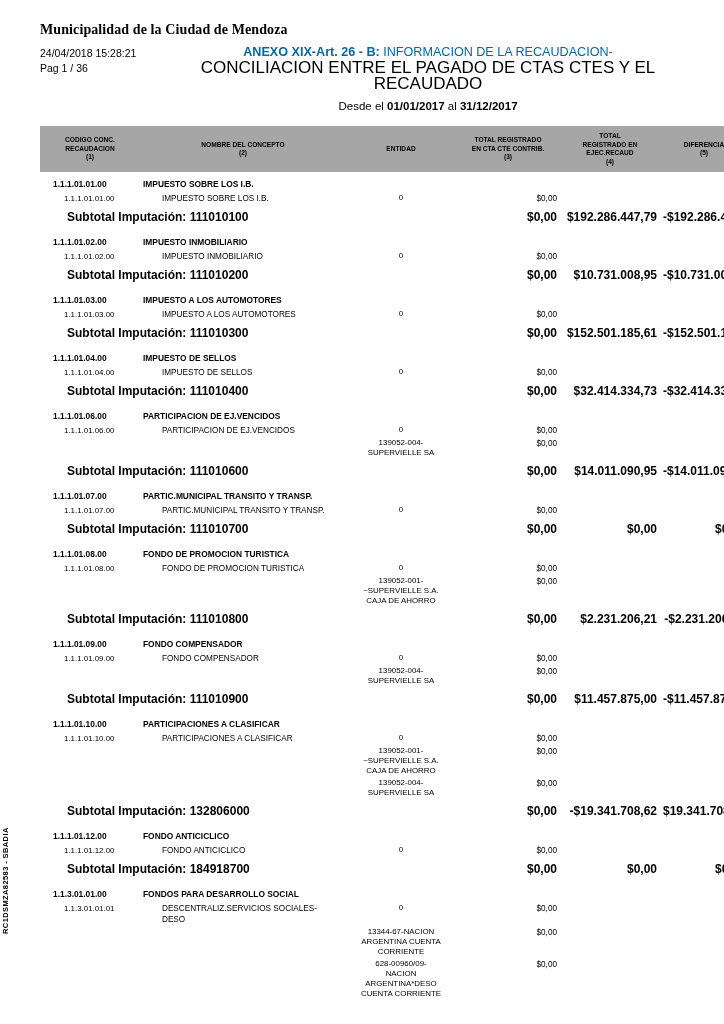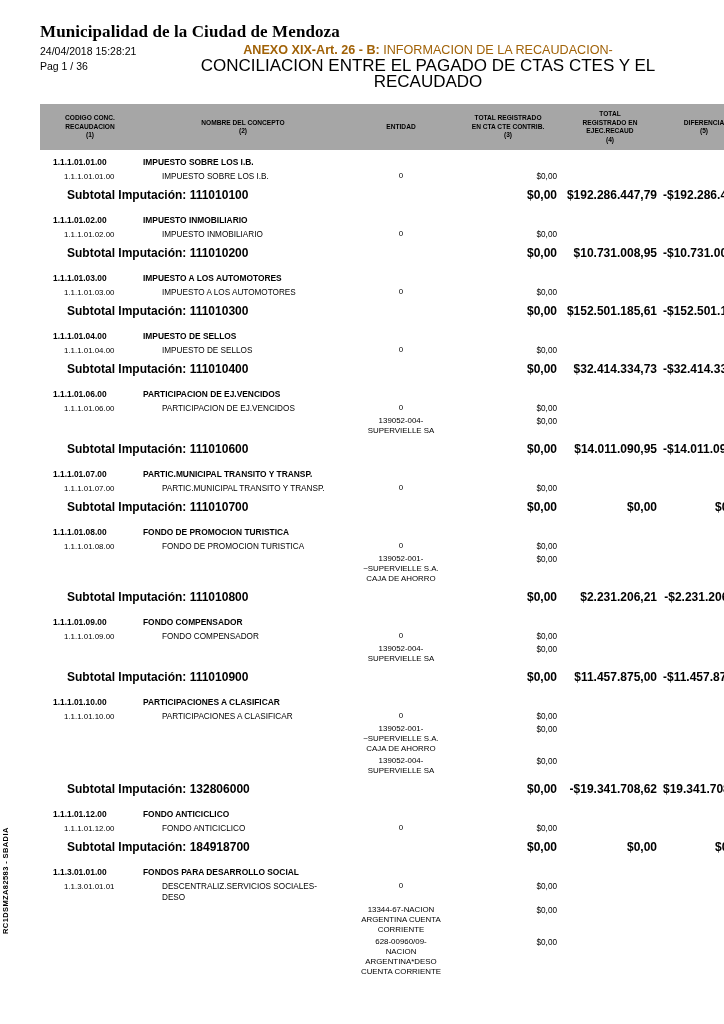--- a/index.html
+++ b/index.html
@@ -16,45 +16,45 @@
   .page {
     position: relative;
     width: 724px;
     height: 1024px;
     padding: 14px 28px 0 40px;
   }
   
   .muni-title {
     font-family: "Liberation Serif", serif;
     font-weight: bold;
-    font-size: 17px;
+    font-size: 14px;
     letter-spacing: .1px;
     margin: 8px 0 0 0;
   }
   .hdr-row {
     display: flex;
     align-items: flex-start;
-    margin-top: 0;
+    margin-top: 6px;
   }
   .hdr-left {
     width: 120px;
     font-size: 10.5px;
     line-height: 15px;
     padding-top: 2px;
     flex: 0 0 120px;
   }
   .hdr-center {
     flex: 1 1 auto;
     text-align: center;
     padding: 0 4px;
   }
   .anexo-line {
     font-size: 12.6px;
     line-height: 16px;
-    color: #a16207;
+    color: #0369a1;
   }
   .anexo-line b { font-weight: bold; }
   .anexo-sub {
     font-size: 17px;
     line-height: 16px;
   }
   .desde {
     margin-top: 8px;
     font-size: 11.5px;
   }
@@ -166,20 +166,23 @@
   <div class="hdr-row">
     <div class="hdr-left">
       <div>24/04/2018 15:28:21</div>
       <div>Pag 1 / 36</div>
     </div>
     <div class="hdr-center">
       <div class="anexo-line">
         <b>ANEXO XIX-Art. 26 - B:</b><span> INFORMACION DE LA RECAUDACION-</span>
       </div>
       <div class="anexo-sub">CONCILIACION ENTRE EL PAGADO DE CTAS CTES Y EL RECAUDADO</div>
+      <div class="desde">
+        <span>Desde el </span><b>01/01/2017</b><span>  al </span><b>31/12/2017</b>
+      </div>
     </div>
   </div>
 
   <table class="main">
     <colgroup>
       <col class="c1">
         <col class="c2">
         <col class="c3">
         <col class="c4">
         <col class="c5">

